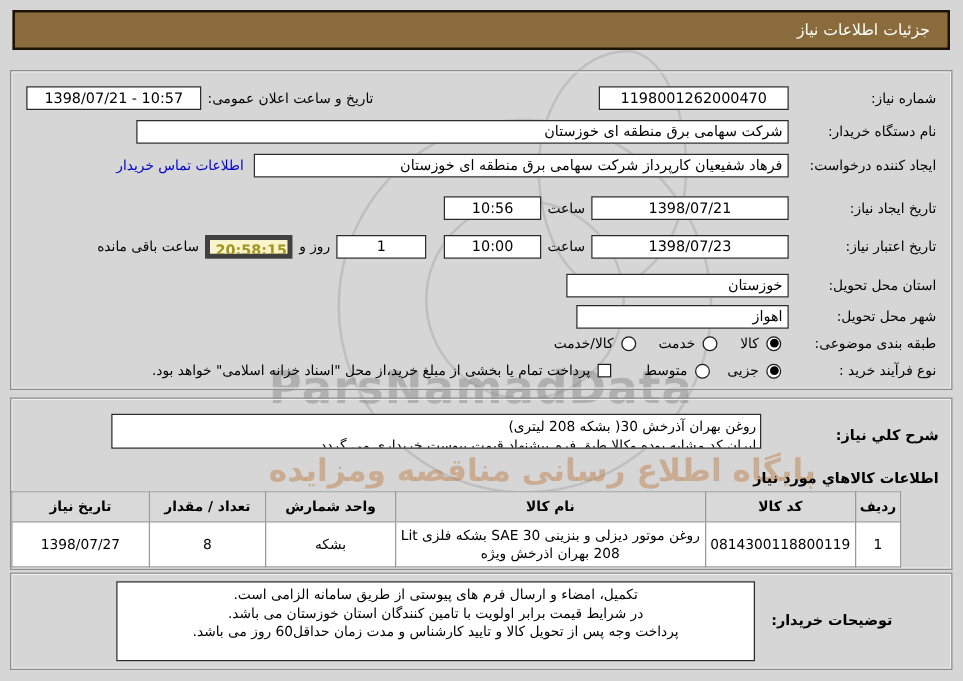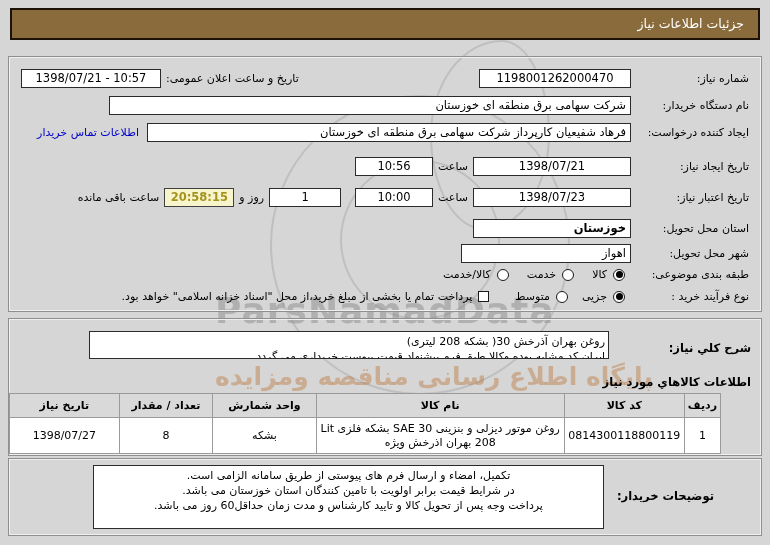--- a/index.html
+++ b/index.html
@@ -38,21 +38,21 @@
     font-size:11.5px; line-height:17px; padding:0 4px;
     overflow:hidden; white-space:nowrap; flex:0 0 auto;
   }
   .ltr { direction:ltr; unicode-bidi:isolate; }
   .center { text-align:center; }
   .tal-r { text-align:right; }
   .link { color:#0000cc; font-size:11px; cursor:pointer; }
   .mini-lbl { margin:0 5px; flex:0 0 auto; }
 
   .countdown {
-    background:#f8f4cc; border:1px solid #404040; color:#a3941f; font-weight:bold;
+    background:#f8f4cc; border:4px solid #404040; color:#a3941f; font-weight:bold;
   }
 
   
   .radio {
     width:12px; height:12px; border:1px solid #1a1a1a; border-radius:50%;
     background:#fff; display:inline-flex; align-items:center; justify-content:center;
     margin:0 6px; flex:0 0 auto;
   }
   .radio.sel::after { content:""; width:7px; height:7px; border-radius:50%; background:#000; }
   .checkbox {
@@ -121,21 +121,21 @@
       <span class="field ltr center" style="width:140px;">1398/07/21 - 10:57</span>
     </div>
 
     <div class="row" style="top:39px;">
       <span class="lbl">نام دستگاه خریدار:</span>
       <span class="field tal-r" style="width:522px;">شرکت سهامی برق منطقه ای خوزستان</span>
     </div>
 
     <div class="row" style="top:66px;">
       <span class="lbl wide2" style="line-height:13px;">ایجاد کننده درخواست:</span>
-      <span class="field tal-r" style="width:484px;">فرهاد شفیعیان کارپرداز شرکت سهامی برق منطقه ای خوزستان</span>
+      <span class="field tal-r" style="width:428px;">فرهاد شفیعیان کارپرداز شرکت سهامی برق منطقه ای خوزستان</span>
       <span class="link" style="margin-right:8px;">اطلاعات تماس خریدار</span>
     </div>
 
     <div class="row" style="top:100px;">
       <span class="lbl">تاریخ ایجاد نیاز:</span>
       <span class="field ltr center" style="width:158px;">1398/07/21</span>
       <span class="mini-lbl">ساعت</span>
       <span class="field ltr center" style="width:78px;">10:56</span>
     </div>
 
@@ -145,21 +145,21 @@
       <span class="mini-lbl">ساعت</span>
       <span class="field ltr center" style="width:78px;">10:00</span>
       <span class="field ltr center" style="width:72px; margin-right:14px;">1</span>
       <span class="mini-lbl">روز و</span>
       <span class="field countdown ltr center" style="width:70px;">20:58:15</span>
       <span class="mini-lbl">ساعت باقی مانده</span>
     </div>
 
     <div class="row" style="top:162px;">
       <span class="lbl">استان محل تحویل:</span>
-      <span class="field tal-r" style="width:158px;font-weight:bold;">خوزستان</span>
+      <span class="field tal-r" style="width:178px;">خوزستان</span>
     </div>
 
     <div class="row" style="top:187px;">
       <span class="lbl">شهر محل تحویل:</span>
       <span class="field tal-r" style="width:170px;">اهواز</span>
     </div>
 
     <div class="row" style="top:211px;">
       <span class="lbl">طبقه بندی موضوعی:</span>
       <span class="radio sel"></span>

